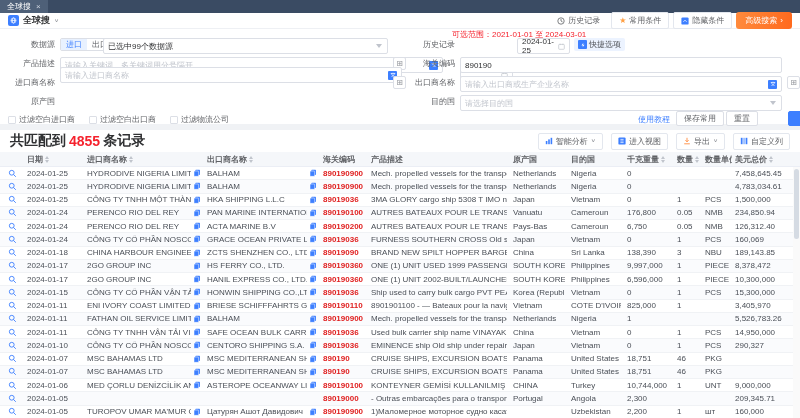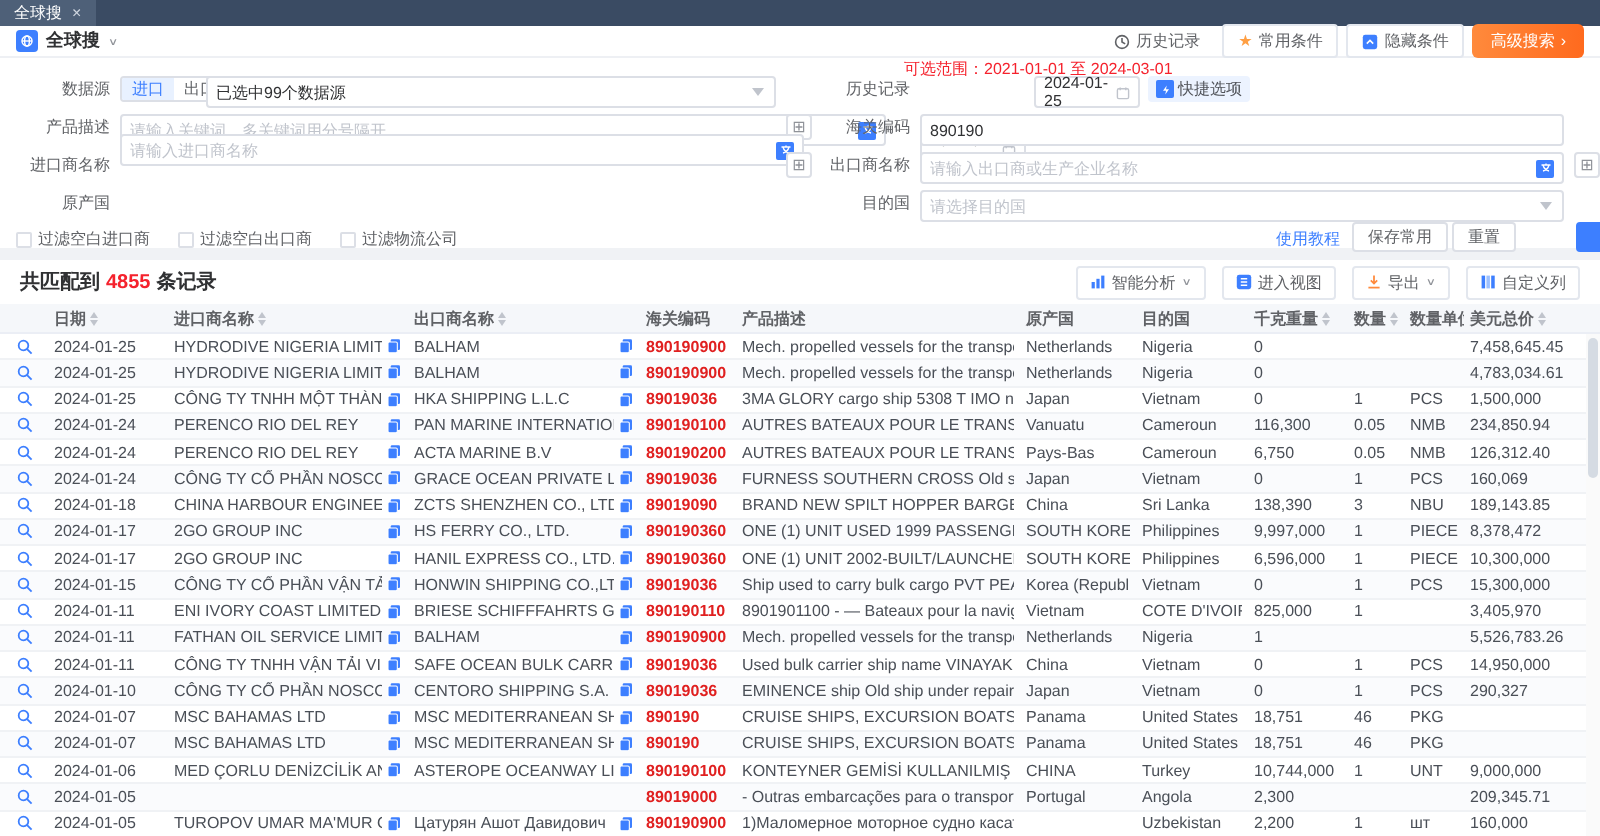--- a/index.html
+++ b/index.html
@@ -39,21 +39,21 @@
   .cb { width:8px; height:8px; border:1px solid #dcdfe6; border-radius:1px; background:#fff; }
   .link { position:absolute; color:#3d7fff; cursor:pointer; }
   .fbtn { position:absolute; height:15px; border:1px solid #dcdfe6; border-radius:2px; background:#fff; color:#606266; font-size:8px; display:flex; align-items:center; justify-content:center; padding:0 7px; cursor:pointer; }
   .fbtn.primary { background:#3d7fff; border-color:#3d7fff; color:#fff; }
   .carettri { width:0; height:0; border-left:3px solid transparent; border-right:3px solid transparent; border-top:4px solid #c0c4cc; position:absolute; right:5px; top:5px; }
 
   .gap { height:6px; background:#f0f2f5; }
 
   
   .restool { height:22px; display:flex; align-items:center; padding:0 10px; background:#fff; }
-  .count { font-size:10px; font-weight:bold; color:#303133; display:flex; gap:3px; align-items:center; }
+  .count { font-size:14px; font-weight:bold; color:#303133; display:flex; gap:3px; align-items:center; }
   .count .red { color:#f5222d; }
   .rbtn { display:inline-flex; align-items:center; gap:3px; font-size:8px; color:#606266; padding:2px 6px; border:1px solid #e3e7ee; border-radius:2px; background:#fff; margin-left:8px; cursor:pointer; }
 
   
   .table { position:relative; }
   .thead { display:flex; background:#f5f7fa; height:15px; align-items:center; border-bottom:1px solid #ebeef5; }
   .th { font-size:8px; color:#606266; font-weight:bold; padding:0 3px; overflow:hidden; white-space:nowrap; display:flex; align-items:center; gap:2px; flex:none; }
   .sort { display:inline-flex; flex-direction:column; gap:1px; }
   .sort i { display:block; width:0; height:0; border-left:2.5px solid transparent; border-right:2.5px solid transparent; }
   .sort .up { border-bottom:3px solid #c0c4cc; }
@@ -506,21 +506,21 @@
         <div class="td c-desc">
           <span class="txt">AUTRES BATEAUX POUR LE TRANSPORT DE MARCHANDIS</span>
         </div>
         <div class="td c-orig">
           <span class="txt">Vanuatu</span>
         </div>
         <div class="td c-dest">
           <span class="txt">Cameroun</span>
         </div>
         <div class="td c-kg">
-          <span class="txt">116,300</span>
+          <span class="txt">176,800</span>
         </div>
         <div class="td c-qty">
           <span class="txt">0.05</span>
         </div>
         <div class="td c-unit">
           <span class="txt">NMB</span>
         </div>
         <div class="td c-usd">
           <span class="txt">234,850.94</span>
         </div>

